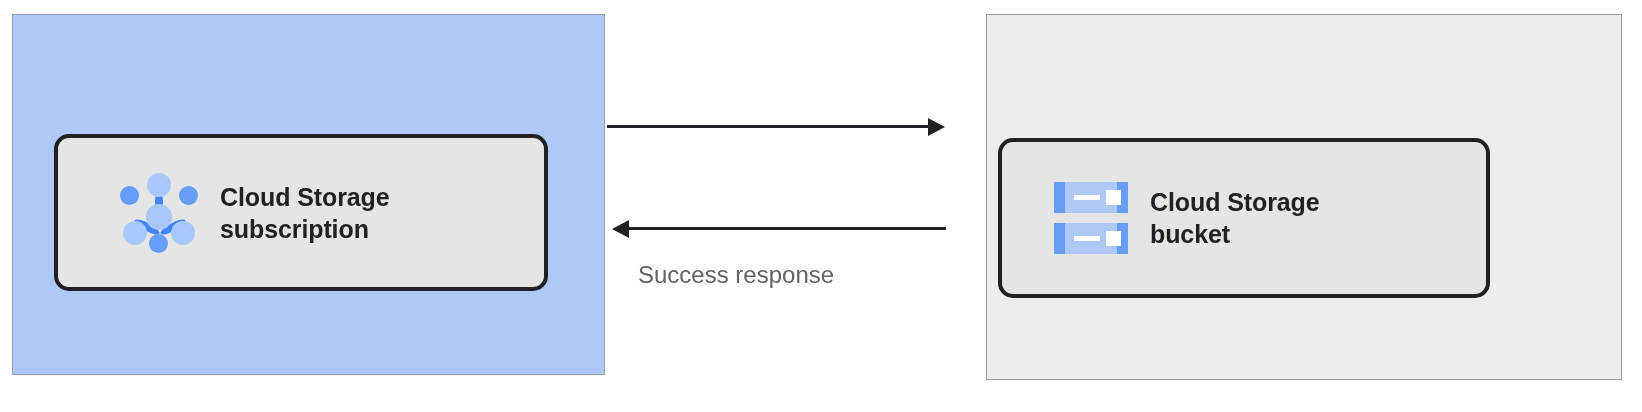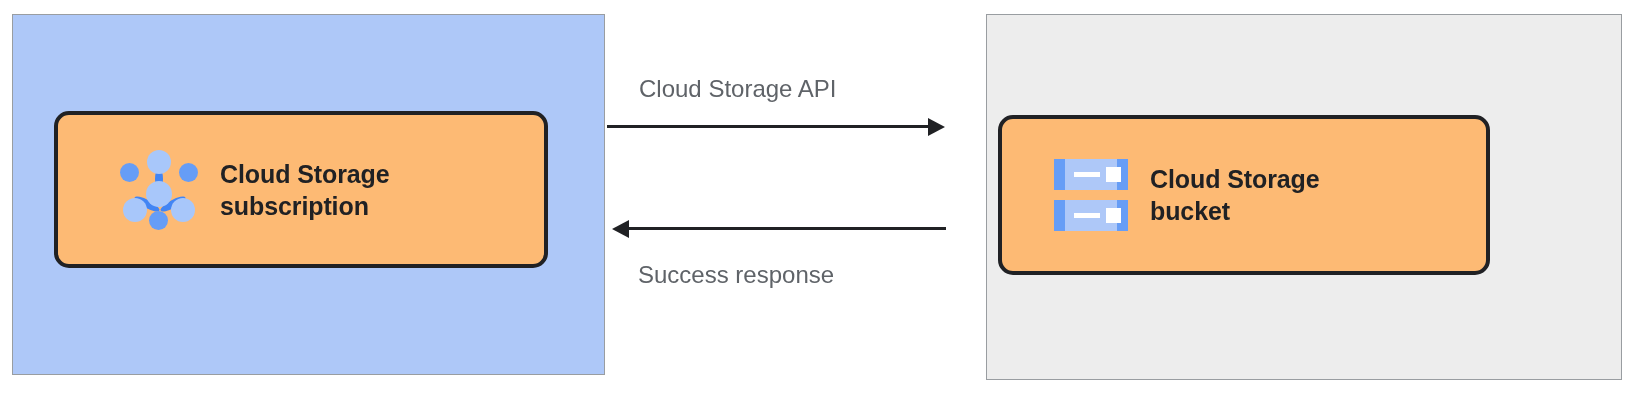--- a/index.html
+++ b/index.html
@@ -3,22 +3,22 @@
 <meta charset="utf-8">
 <style>
   html,body{margin:0;padding:0;background:#ffffff;}
   body{font-family:"Liberation Sans",sans-serif;-webkit-font-smoothing:antialiased;}
   #stage{position:relative;width:1642px;height:412px;background:#ffffff;overflow:hidden;}
 
   .zone{position:absolute;box-sizing:border-box;border:1px solid #999da1;}
   #zone-subscription{left:12px;top:14px;width:593px;height:361px;background:#aec8f8;}
   #zone-bucket{left:986px;top:14px;width:636px;height:366px;background:#ededed;}
 
-  .card{position:absolute;box-sizing:border-box;background:#fdba74;
-        border:4px solid #202124;border-radius:15px;display:flex;align-items:center;}
+  .card{position:absolute;box-sizing:border-box;background:#e5e5e5;
+        border:4px solid #202124;border-radius:15px;display:flex;align-items:center;margin-top:23px;}
   #card-subscription{left:54px;top:111px;width:494px;height:157px;padding-left:62px;}
   #card-bucket{left:998px;top:115px;width:492px;height:160px;padding-left:52px;}
 
   .card-label{font-size:25px;font-weight:bold;color:#202124;line-height:1.28;
               letter-spacing:-0.1px;margin-left:22px;white-space:pre-line;}
 
   
   .icon-subscription{position:relative;width:78px;height:80px;flex:0 0 auto;}
   .icon-subscription i{position:absolute;border-radius:50%;display:block;}
   .ps-hub{width:26px;height:26px;background:#a8c7fa;left:26px;top:31px;}
@@ -96,19 +96,18 @@
         <span class="bk-dash"></span>
         <span class="bk-sq"></span>
       </span>
     </span>
     <span class="card-label">Cloud Storage
 bucket</span>
   </div>
 
   <div class="arrow-line" id="arrow-api-line"></div>
   <div class="arrow-head head-right" id="arrow-api-head"></div>
-  <div class="edge-label" id="label-api">Cloud Storage API</div>
 
   <div class="arrow-line" id="arrow-resp-line"></div>
   <div class="arrow-head head-left" id="arrow-resp-head"></div>
   <div class="edge-label" id="label-response">Success response</div>
 
 </div>
 
 </body></html>

